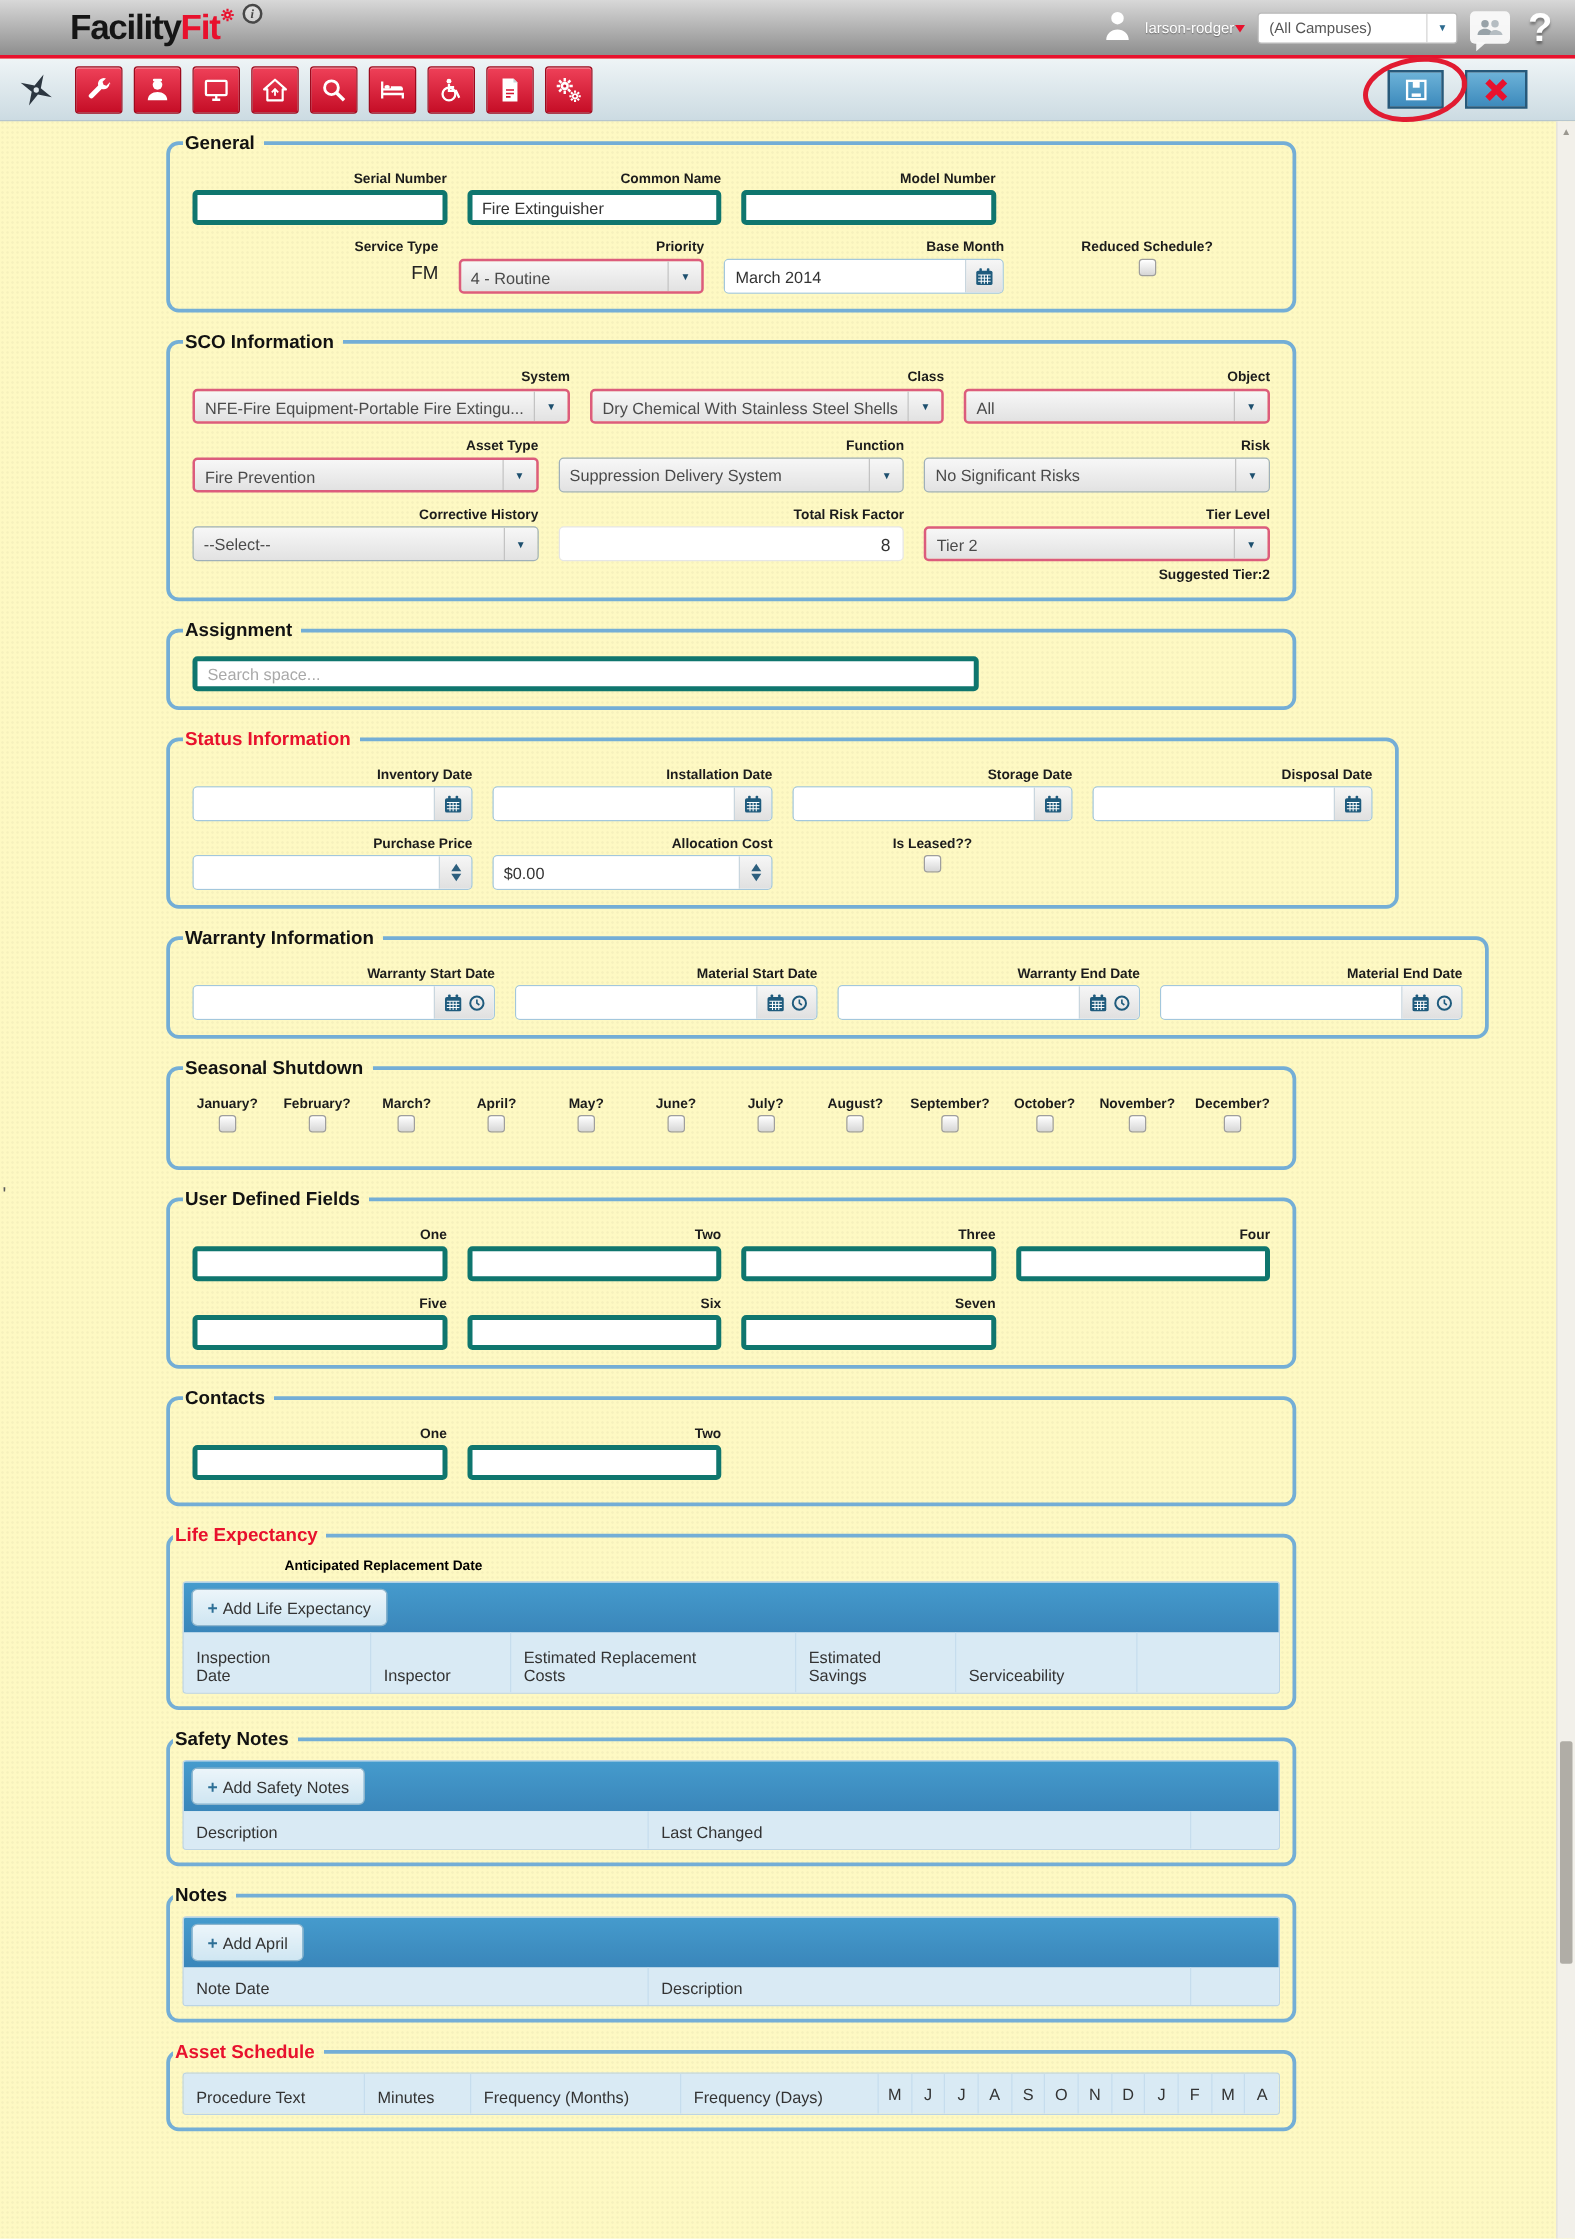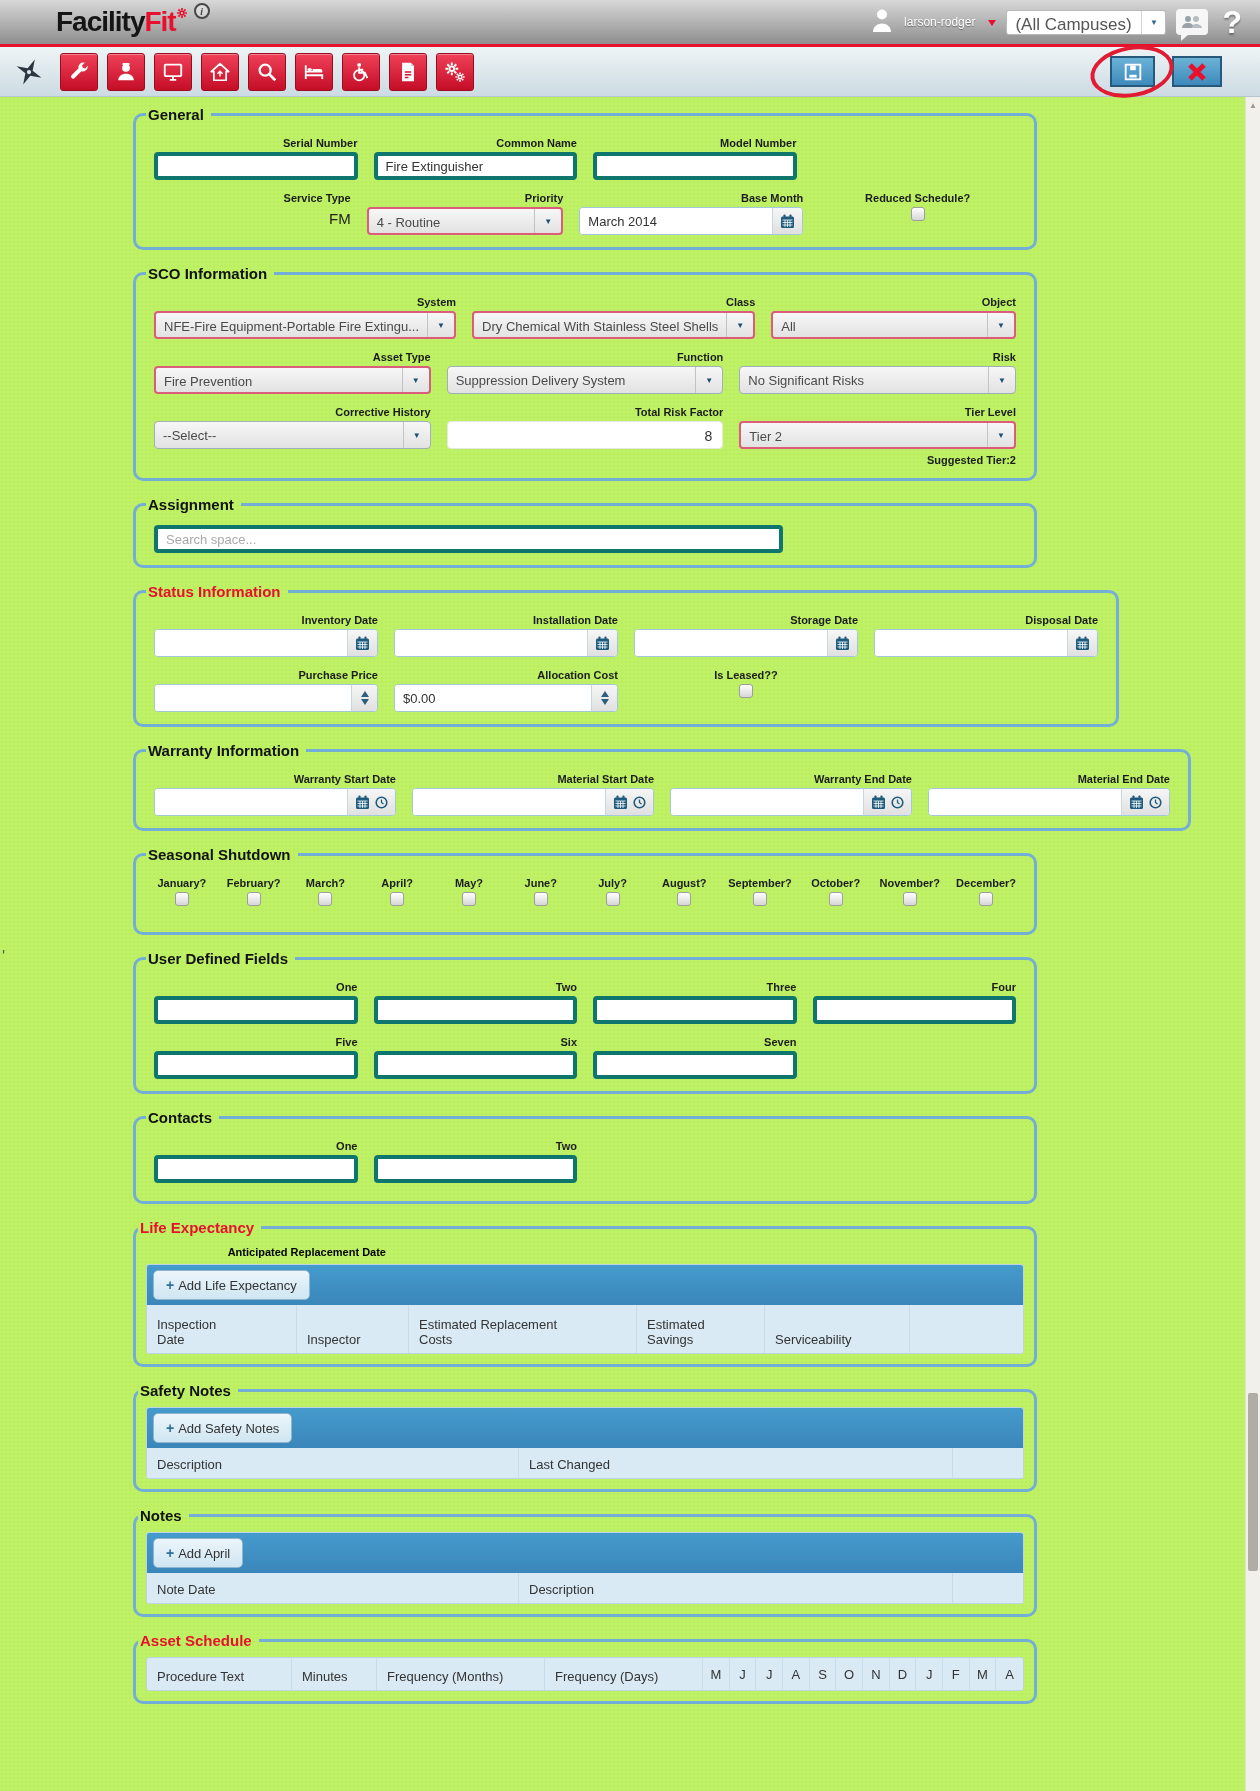--- a/index.html
+++ b/index.html
@@ -1,39 +1,39 @@
 <!DOCTYPE html>
 <html><head>
 <meta charset="utf-8">
 <style>
   * { box-sizing: border-box; }
   html,body { margin:0; padding:0; }
   body { font-family:"Liberation Sans", sans-serif; }
-  #app { position:relative; width:1260px; height:1791px; background:#bef264; overflow:hidden; }
+  #app { position:relative; width:1260px; height:1791px; background:#fef9c3; overflow:hidden; }
   #app::before { content:""; position:absolute; inset:0;
     background-image:radial-gradient(rgba(110,105,90,.05) 1px, transparent 1.2px);
     background-size:4px 4px; pointer-events:none; z-index:0; }
 
   
   .hdr { position:relative; height:44px; background:linear-gradient(#d8d8d8,#8e8e8e);
          display:flex; align-items:center; padding-left:56px; z-index:3; }
   .logo { display:flex; align-items:flex-start; }
   .logo-txt { font-size:28px; font-weight:bold; letter-spacing:-1px; line-height:30px; }
   .logo-f1 { color:#151515; } .logo-f2 { color:#e8112d; }
   .logo-gear { margin:-2px 0 0 0; }
   .info-badge { width:16px; height:16px; border:2px solid #474747; border-radius:50%;
     display:flex; align-items:center; justify-content:center; color:#474747;
     font:italic bold 10px "Liberation Serif", serif; margin:-4px 0 0 6px; background:rgba(255,255,255,.35);}
   .hdr-right { position:absolute; right:14px; top:0; height:44px; display:flex; align-items:center; gap:10px; }
-  .user-chip { display:flex; align-items:center; gap:13px; }
+  .user-chip { display:flex; align-items:center; gap:1px; }
   .user-name { color:#fff; font-size:12px; text-shadow:0 1px 1px rgba(0,0,0,.4); }
   .red-caret { width:0; height:0; border-left:4px solid transparent; border-right:4px solid transparent; border-top:6px solid #e8112d; margin-top:1px;}
   .campus-select { display:flex; align-items:stretch; width:160px; height:25px; background:#fff;
     border:1px solid #b9b9b9; border-radius:3px; overflow:hidden; }
-  .campus-txt { flex:1; font-size:17px; color:#555; padding:4px 0 0 8px; white-space:nowrap; }
+  .campus-txt { flex:1; font-size:12px; color:#555; padding:4px 0 0 8px; white-space:nowrap; }
   .campus-arr { width:24px; border-left:1px solid #d5d5d5; display:flex; align-items:center; justify-content:center; }
   .campus-arr::after { content:"▼"; font-size:8px; color:#2b6a8f; }
   .chat-btn { position:relative; width:32px; height:26px; background:rgba(250,250,250,.95); border-radius:4px;
     display:flex; align-items:center; justify-content:center; }
   .chat-btn::after { content:""; position:absolute; left:5px; bottom:-6px; width:0; height:0;
     border-top:7px solid rgba(250,250,250,.95); border-right:8px solid transparent; }
   .help-q { color:#fff; font-size:32px; font-weight:bold; text-shadow:0 2px 2px rgba(0,0,0,.35); line-height:32px; padding:0 4px;}
 
   .hdr-rule { height:3px; background:#e8112d; position:relative; z-index:3; }
 

